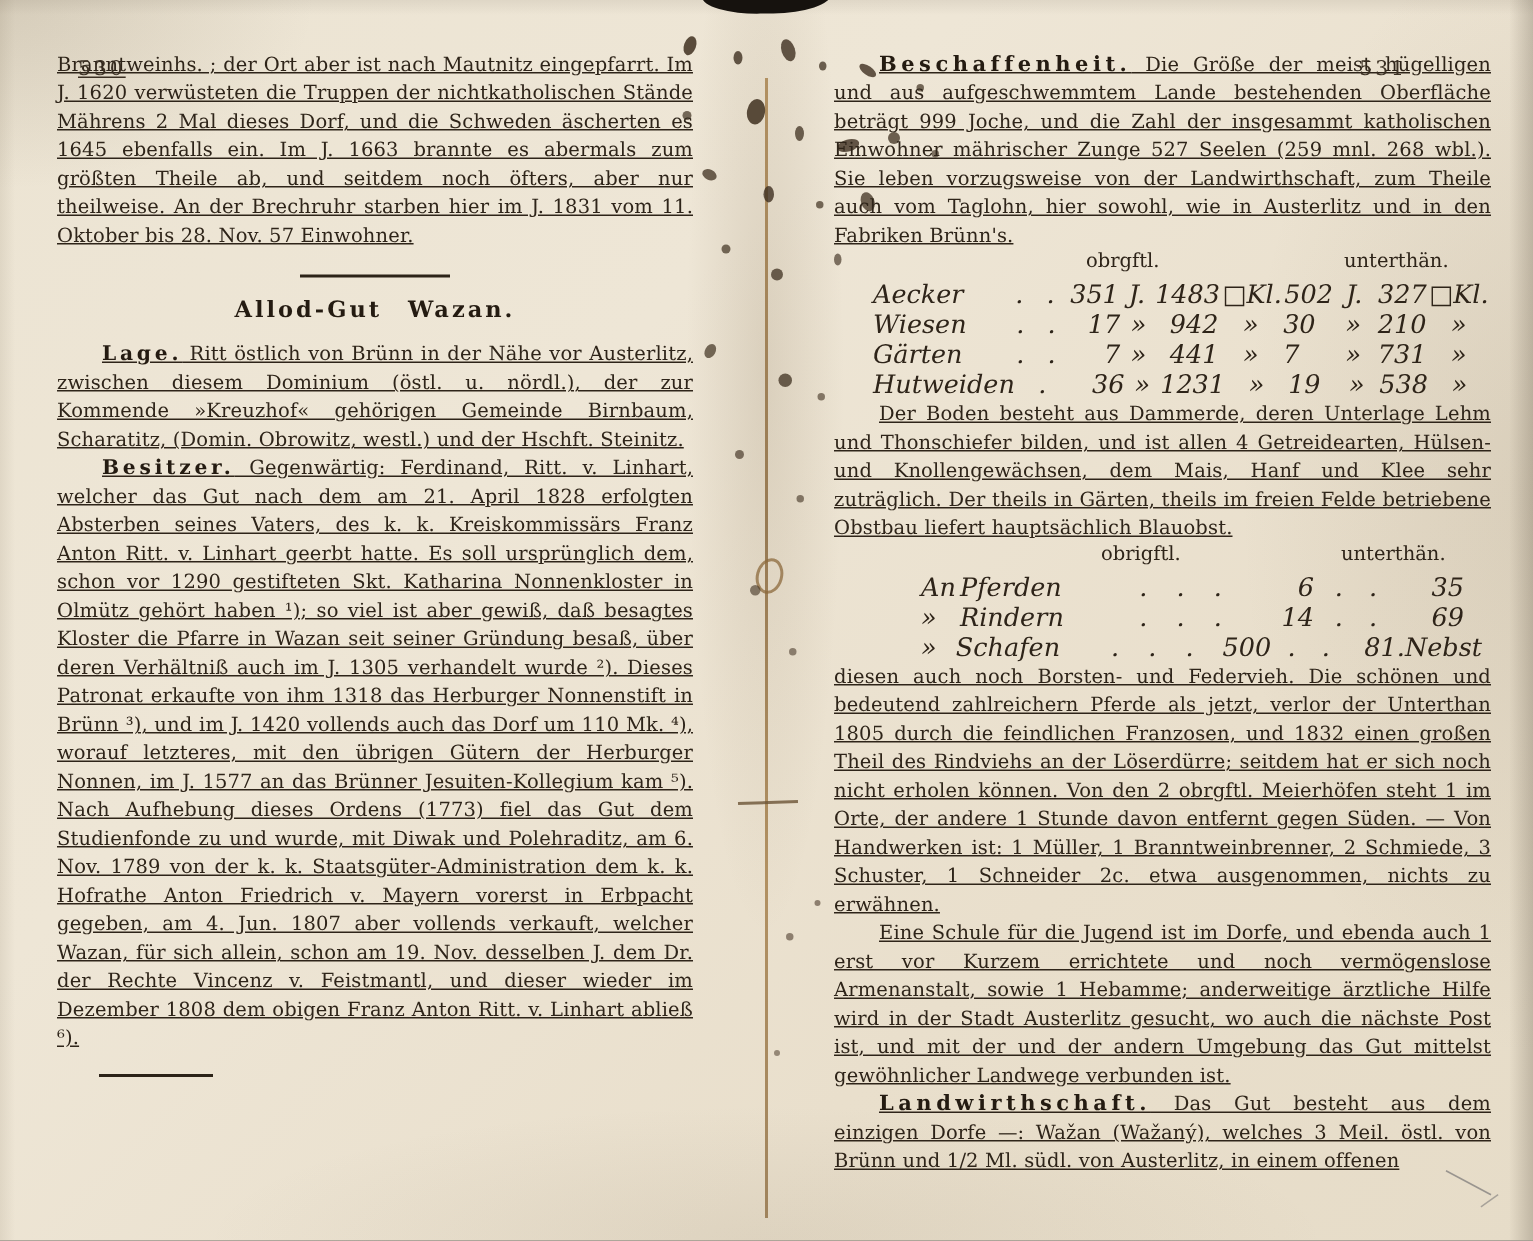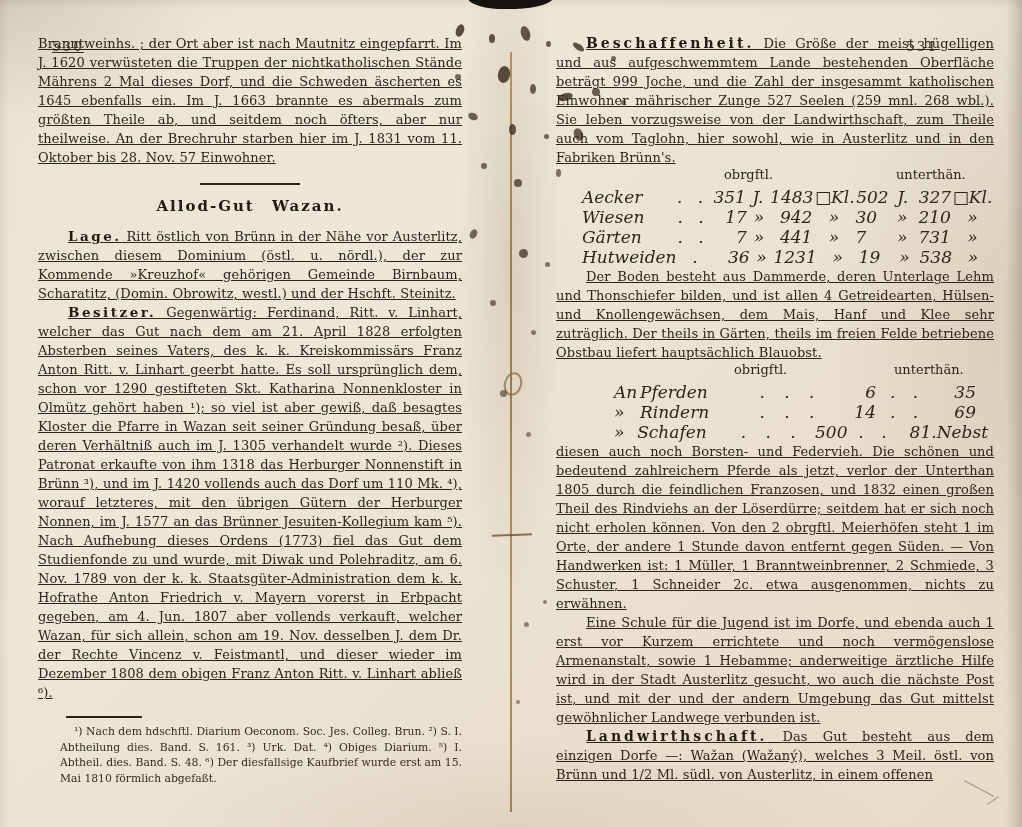--- a/index.html
+++ b/index.html
@@ -185,21 +185,20 @@
     <hr class="section-divider-rule">
 
     <h2 class="section-heading">Allod-Gut Wazan.</h2>
 
     <p class="body-text indent"><span class="runin">Lage.</span><span> Ritt östlich von Brünn in der Nähe vor Austerlitz, zwischen diesem Dominium (östl. u. nördl.), der zur Kommende »Kreuzhof« gehörigen Gemeinde Birnbaum, Scharatitz, (Domin. Obrowitz, westl.) und der Hschft. Steinitz.</span></p>
 
     <p class="body-text indent"><span class="runin">Besitzer.</span><span> Gegenwärtig: Ferdinand, Ritt. v. Linhart, welcher das Gut nach dem am 21. April 1828 erfolgten Absterben seines Vaters, des k. k. Kreiskommissärs Franz Anton Ritt. v. Linhart geerbt hatte. Es soll ursprünglich dem, schon vor 1290 gestifteten Skt. Katharina Nonnenkloster in Olmütz gehört haben ¹); so viel ist aber gewiß, daß besagtes Kloster die Pfarre in Wazan seit seiner Gründung besaß, über deren Verhältniß auch im J. 1305 verhandelt wurde ²). Dieses Patronat erkaufte von ihm 1318 das Herburger Nonnenstift in Brünn ³), und im J. 1420 vollends auch das Dorf um 110 Mk. ⁴), worauf letzteres, mit den übrigen Gütern der Herburger Nonnen, im J. 1577 an das Brünner Jesuiten-Kollegium kam ⁵). Nach Aufhebung dieses Ordens (1773) fiel das Gut dem Studienfonde zu und wurde, mit Diwak und Polehraditz, am 6. Nov. 1789 von der k. k. Staatsgüter-Administration dem k. k. Hofrathe Anton Friedrich v. Mayern vorerst in Erbpacht gegeben, am 4. Jun. 1807 aber vollends verkauft, welcher Wazan, für sich allein, schon am 19. Nov. desselben J. dem Dr. der Rechte Vincenz v. Feistmantl, und dieser wieder im Dezember 1808 dem obigen Franz Anton Ritt. v. Linhart abließ ⁶).</span></p>
 
     <hr class="footnote-rule">
 
-    <p class="footnotes">¹) Nach dem hdschftl. Diarium Oeconom. Soc. Jes. Colleg. Brun. ²) S. I. Abtheilung dies. Band. S. 161. ³) Urk. Dat. ⁴) Obiges Diarium. ⁵) I. Abtheil. dies. Band. S. 48. ⁶) Der diesfallsige Kaufbrief wurde erst am 15. Mai 1810 förmlich abgefaßt.</p>
   </div>
 
   <div class="page-col right-col">
     <div class="page-number">531</div>
 
     <p class="body-text indent first-para"><span class="runin-large">Beschaffenheit.</span><span> Die Größe der meist hügelligen und aus aufgeschwemmtem Lande bestehenden Oberfläche beträgt 999 Joche, und die Zahl der insgesammt katholischen Einwohner mährischer Zunge 527 Seelen (259 mnl. 268 wbl.). Sie leben vorzugsweise von der Landwirthschaft, zum Theile auch vom Taglohn, hier sowohl, wie in Austerlitz und in den Fabriken Brünn's.</span></p>
 
 
     <div class="tbl boden">
       <div class="tbl-header">

